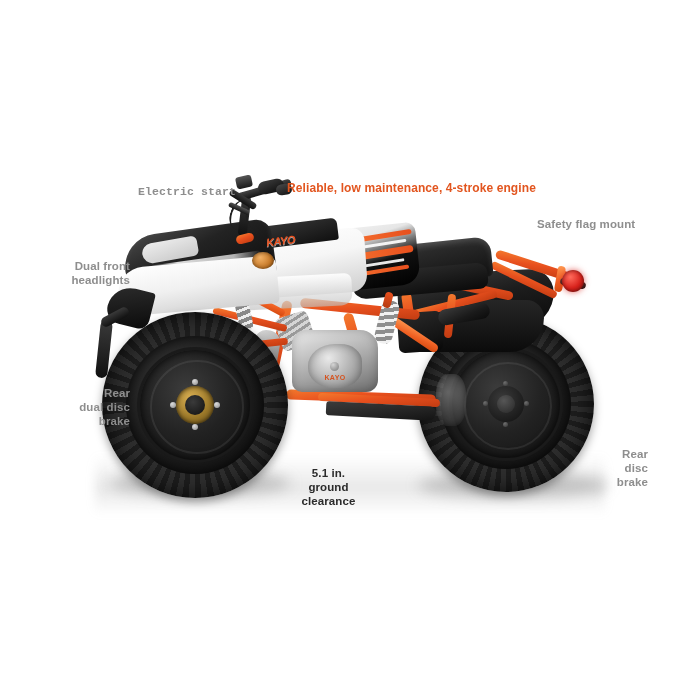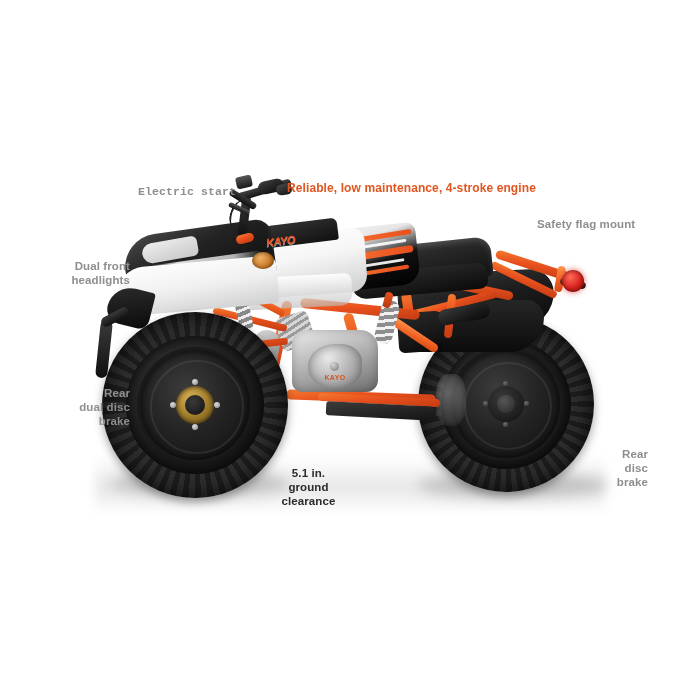--- a/index.html
+++ b/index.html
@@ -455,17 +455,17 @@
   <div class="label accent t-left" style="left:287px;top:181px;width:270px;">Reliable, low maintenance, 4-stroke engine</div>
   <div class="label t-right" style="left:20px;top:259px;width:110px;">Dual front
 headlights</div>
   <div class="label t-left" style="left:537px;top:217px;width:155px;">Safety flag mount</div>
   <div class="label t-right" style="left:18px;top:386px;width:112px;">Rear
 dual disc
 brake</div>
   <div class="label t-right" style="left:548px;top:447px;width:100px;">Rear
 disc
 brake</div>
-  <div class="label dark t-center" style="left:256px;top:466px;width:105px;">5.1 in.
+  <div class="label dark t-center" style="left:276px;top:466px;width:105px;">5.1 in.
 ground
 clearance</div>
 
 </div>
 
 </body></html>

